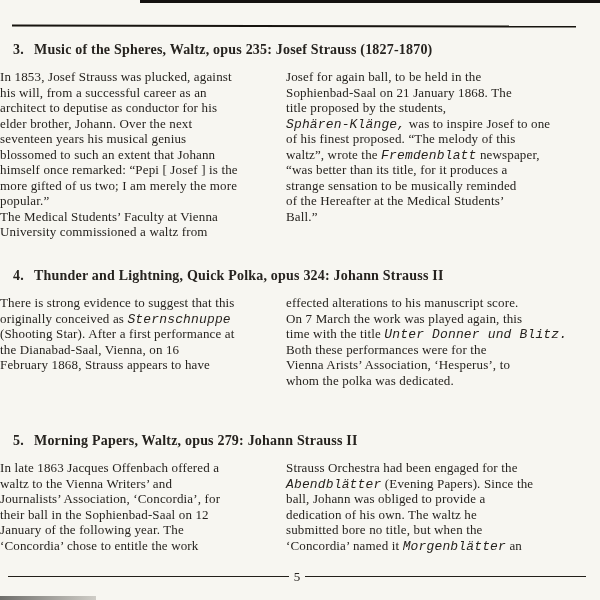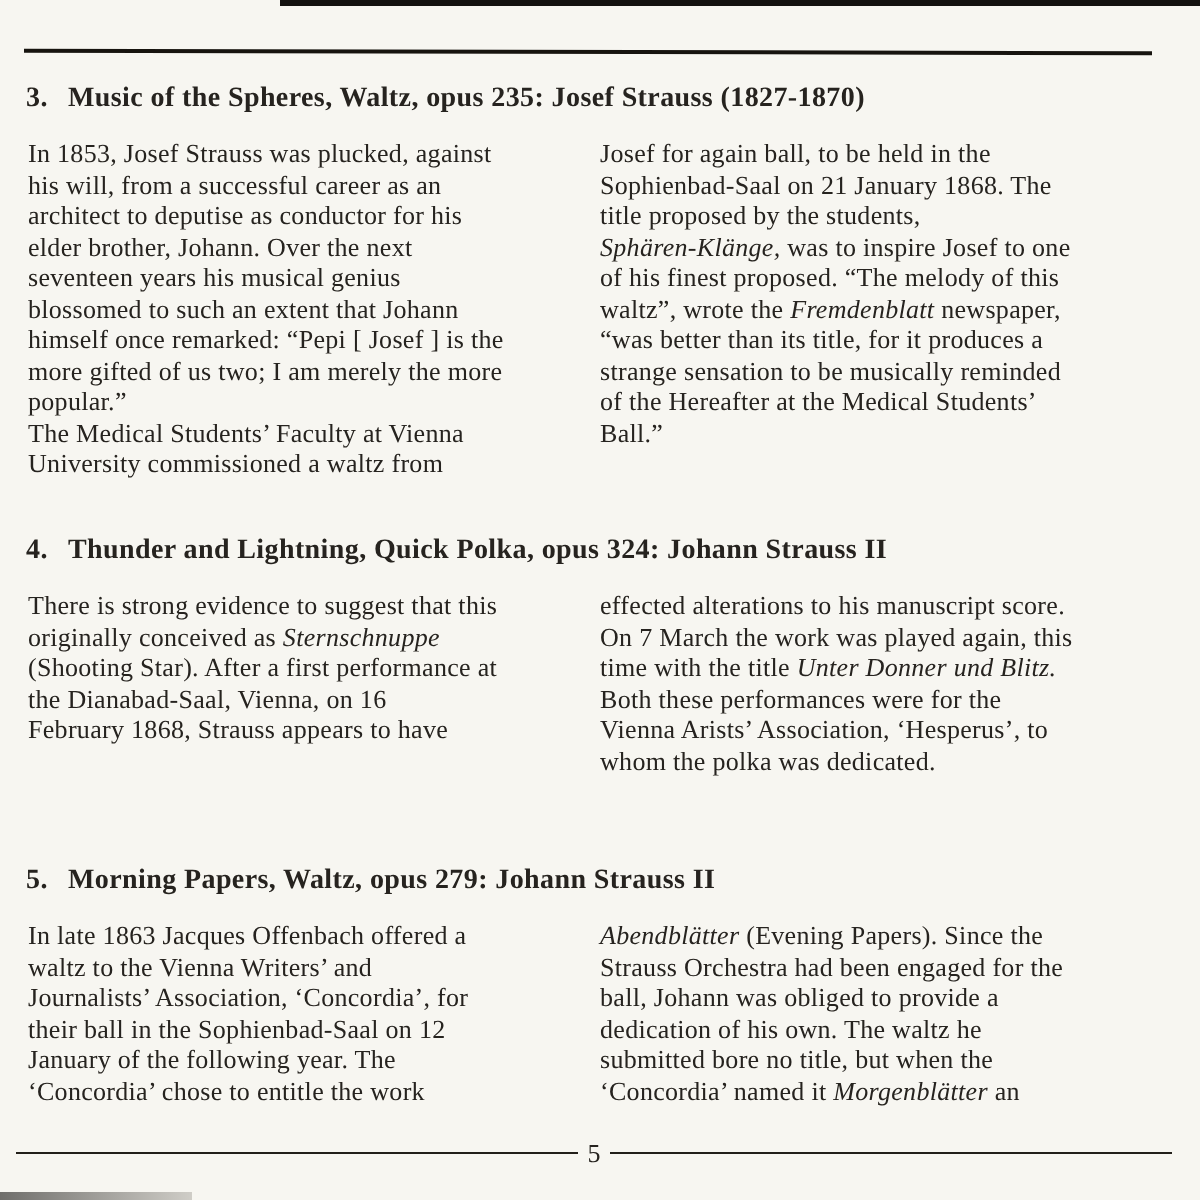--- a/index.html
+++ b/index.html
@@ -34,32 +34,31 @@
     padding-left: 13px;
     font-weight: bold;
     font-size: 14px;
     letter-spacing: 0.2px;
     line-height: 17px;
   }
   .heading .num { width: 21px; flex: 0 0 21px; }
   .cols {
     display: flex;
     margin-top: 11px;
-    padding-left: 14px;
   }
   .col { width: 286px; flex: 0 0 286px; }
   .col.right { width: 292px; flex: 0 0 292px; }
   .line {
     white-space: nowrap;
     font-size: 13px;
     letter-spacing: 0.15px;
     line-height: 15.5px;
     height: 15.5px;
   }
-  .line i { font-style: italic; }
+  .line i { font-style: italic; font-family: Liberation Mono, monospace; }
   .footer {
     position: absolute;
     top: 569px; left: 8px; right: 14px;
     display: flex;
     align-items: center;
   }
   .fline { flex: 1; height: 1.5px; background: #221f1a; }
   .pagenum { padding: 0 5px; font-size: 13px; line-height: 15px; }
   .scan-edge-bottom {
     position: absolute;
@@ -139,22 +138,22 @@
         <div class="cols">
           <div class="col">
             <div class="line">In late 1863 Jacques Offenbach offered a</div>
             <div class="line">waltz to the Vienna Writers’ and</div>
             <div class="line">Journalists’ Association, ‘Concordia’, for</div>
             <div class="line">their ball in the Sophienbad-Saal on 12</div>
             <div class="line">January of the following year. The</div>
             <div class="line">‘Concordia’ chose to entitle the work</div>
           </div>
           <div class="col right">
+            <div class="line">Strauss Orchestra had been engaged for the</div>
             <div class="line"><i>Abendblätter</i> (Evening Papers). Since the</div>
-            <div class="line">Strauss Orchestra had been engaged for the</div>
             <div class="line">ball, Johann was obliged to provide a</div>
             <div class="line">dedication of his own. The waltz he</div>
             <div class="line">submitted bore no title, but when the</div>
             <div class="line">‘Concordia’ named it <i>Morgenblätter</i> an</div>
           </div>
         </div>
       </div>
     </div>
   <div class="footer">
     <span class="fline"></span>

